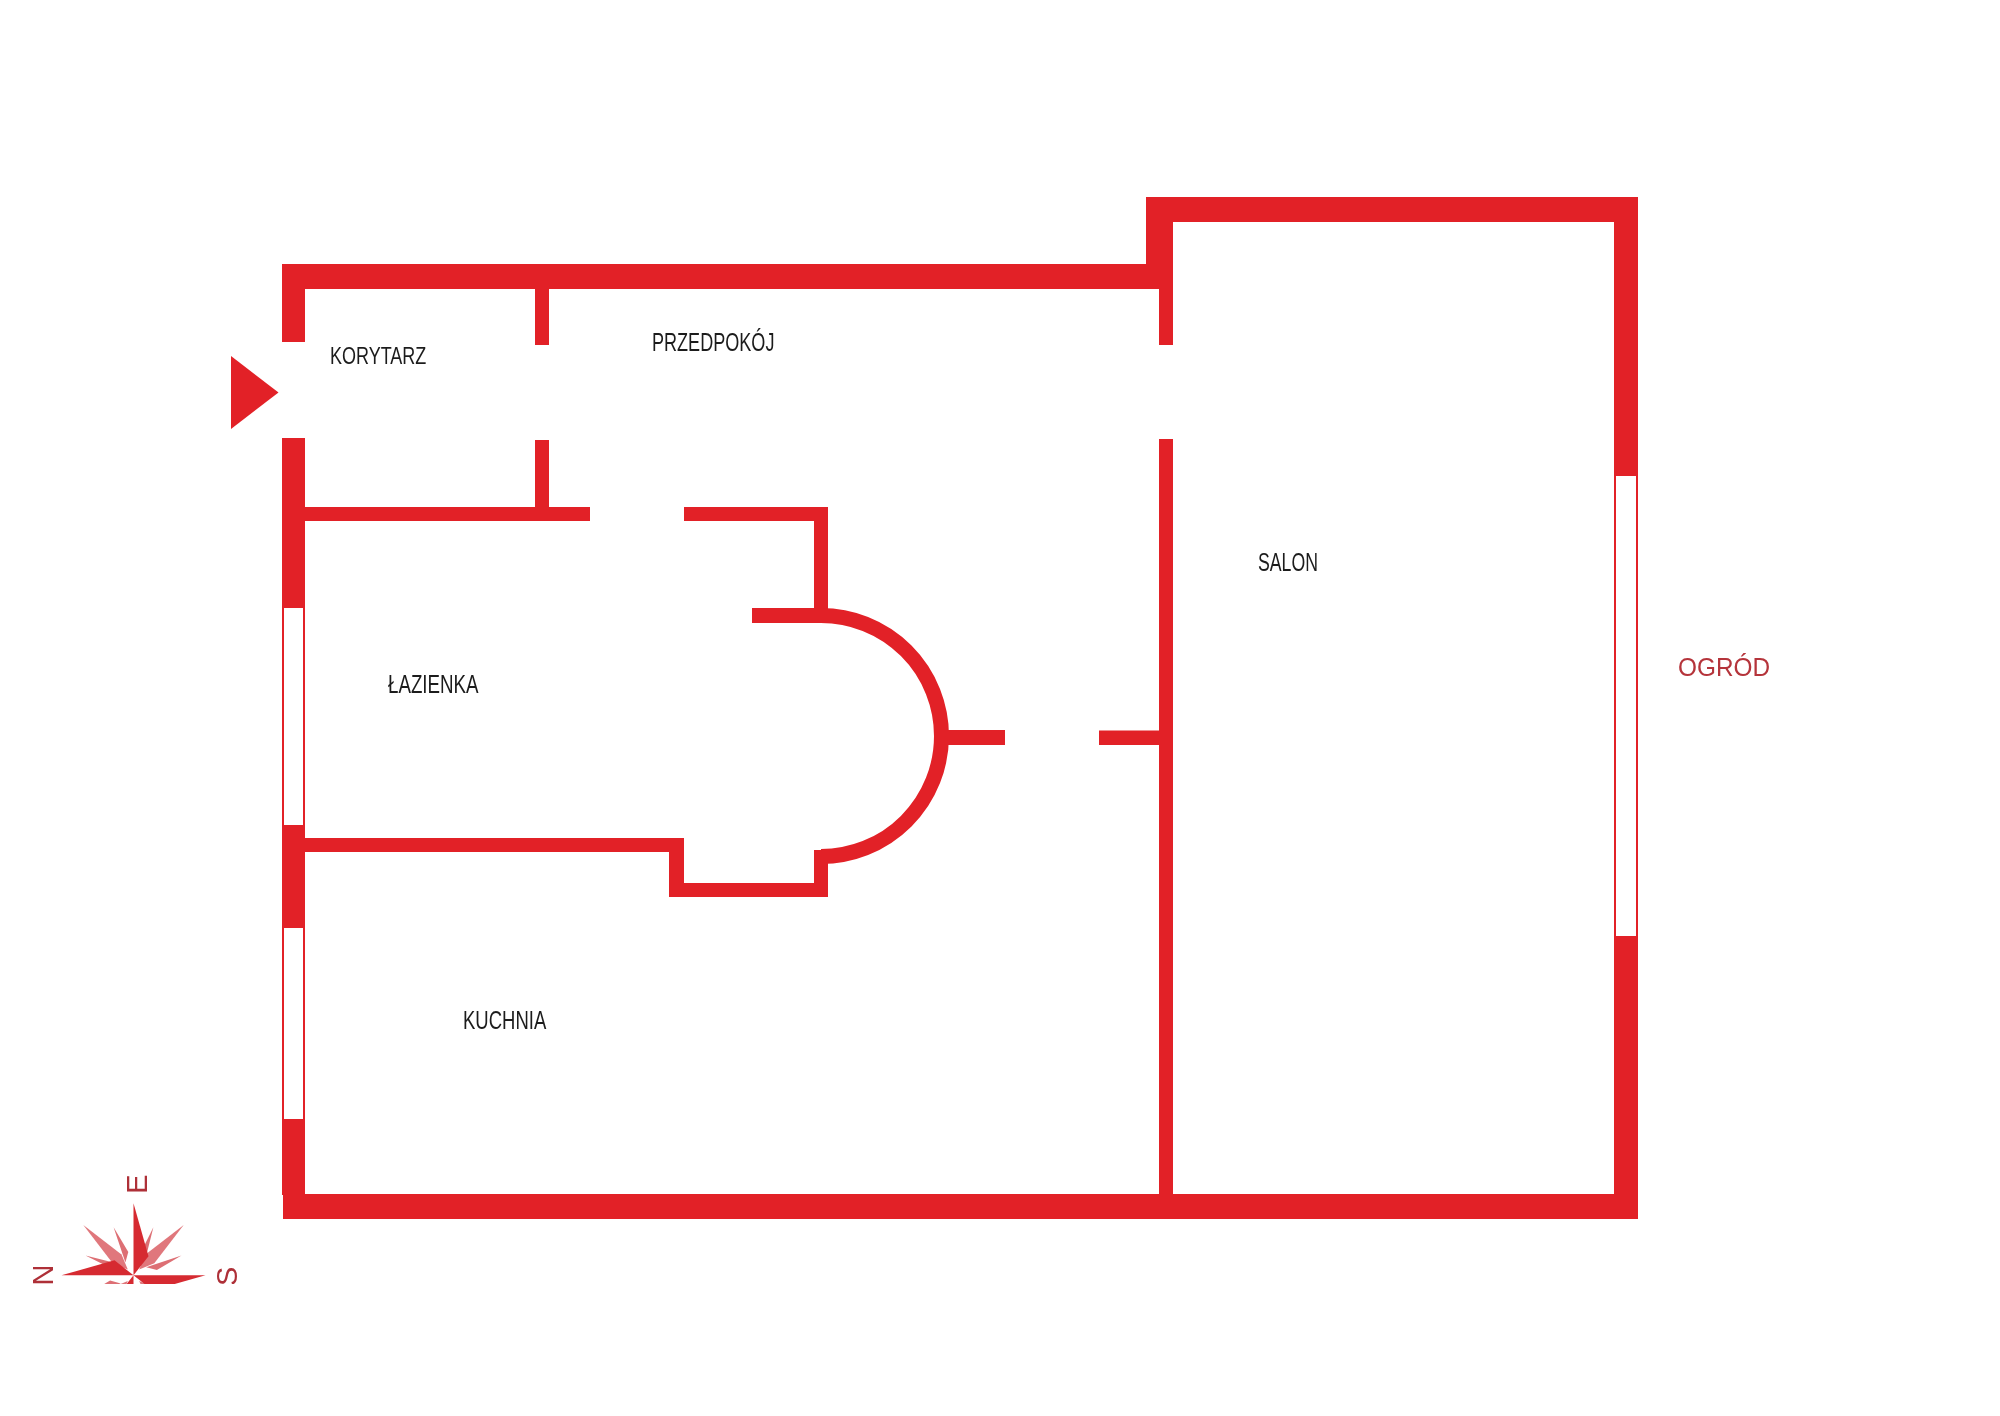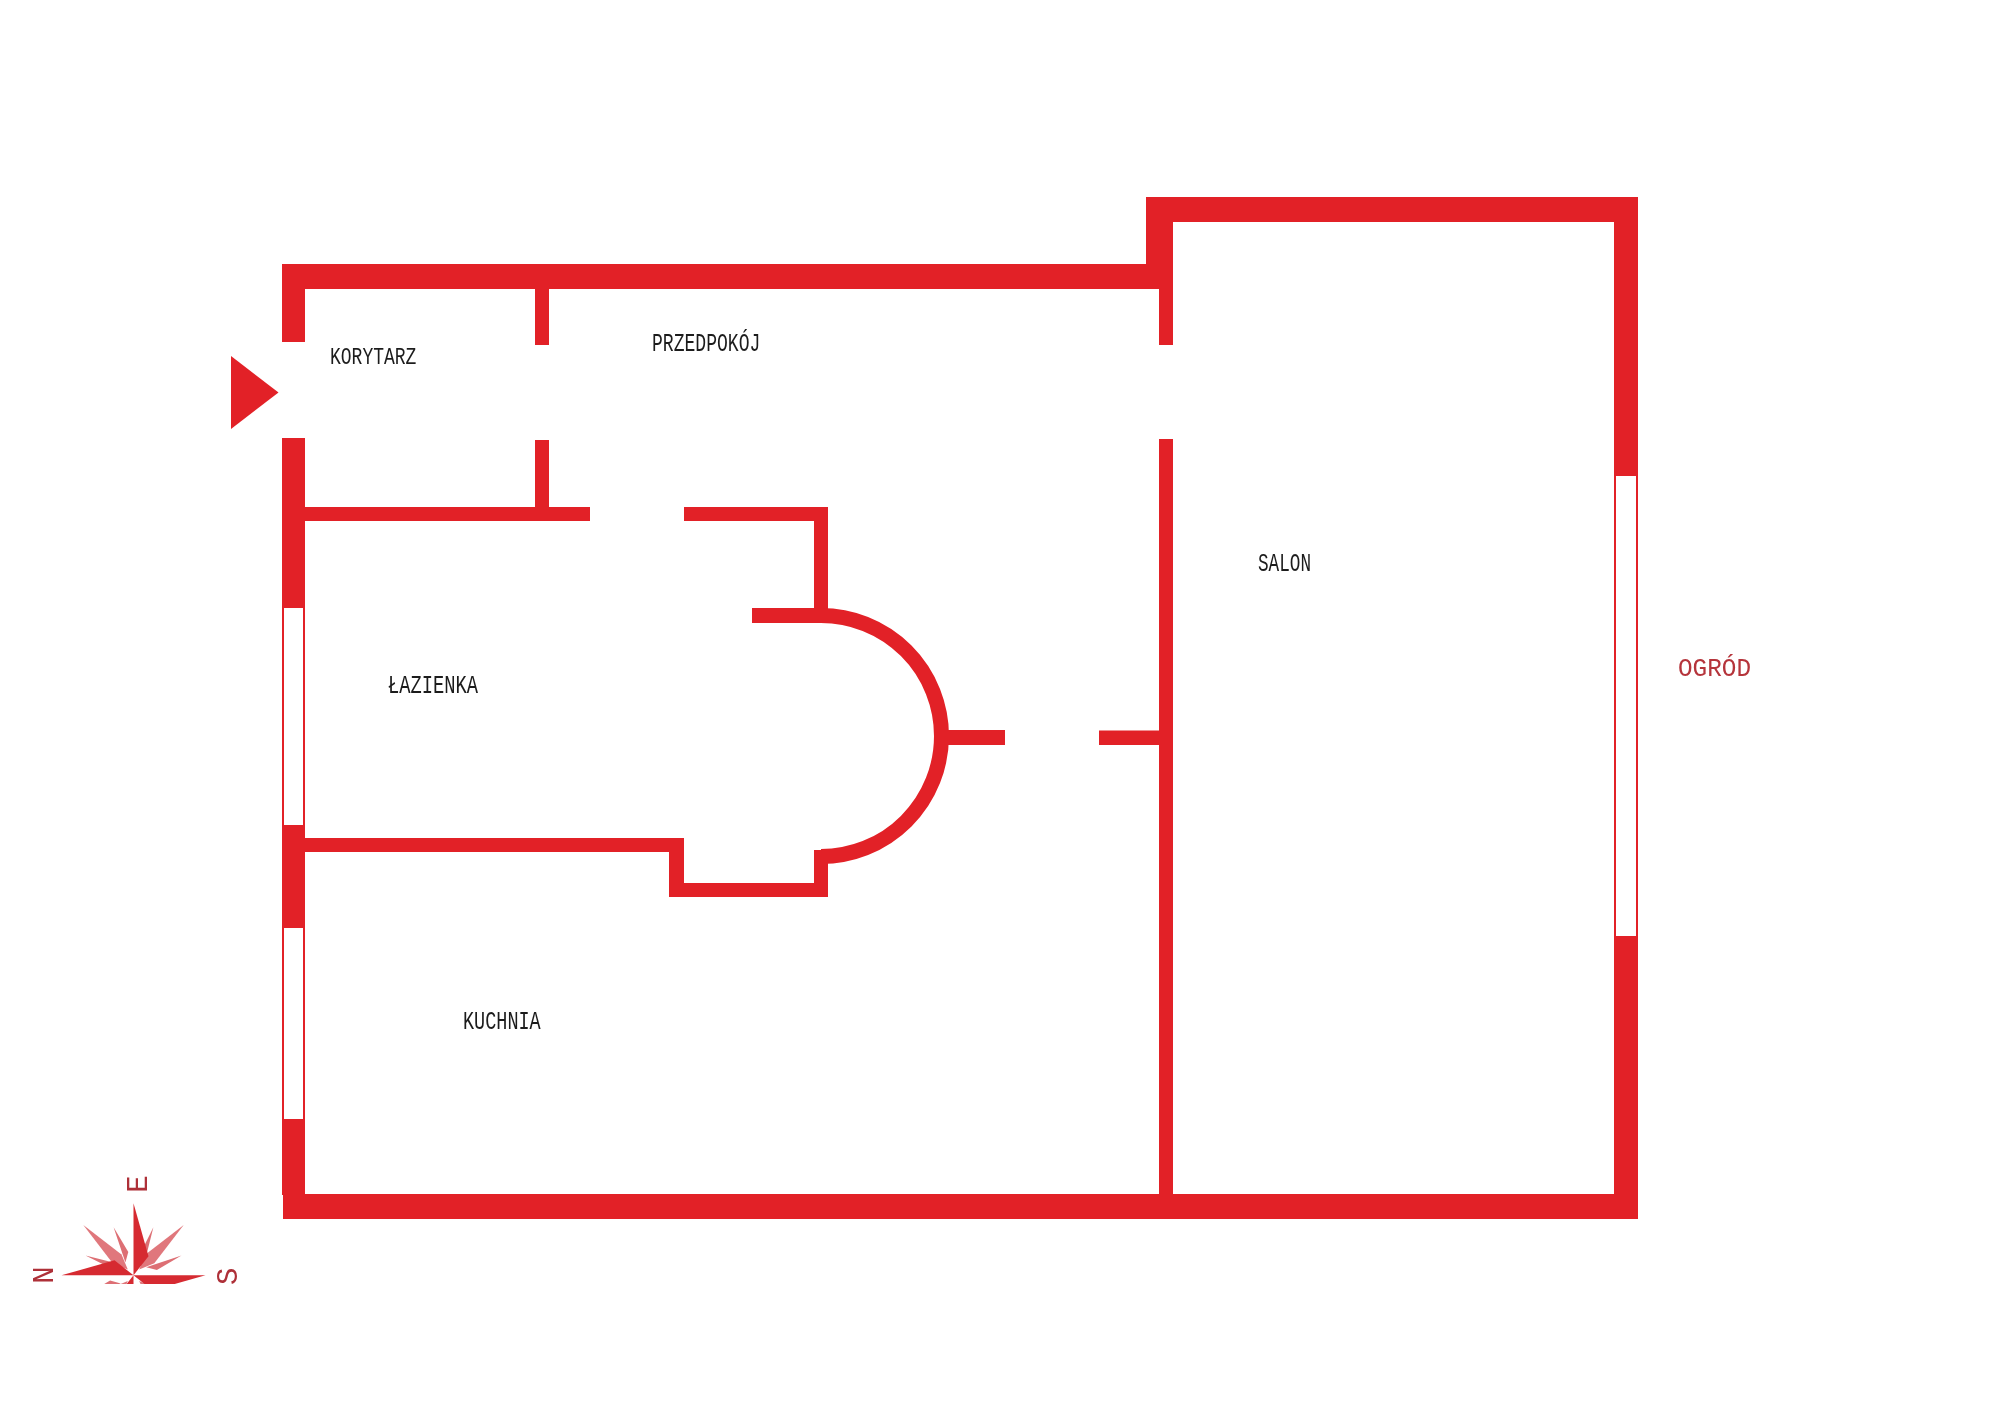--- a/index.html
+++ b/index.html
@@ -1,17 +1,17 @@
 <!DOCTYPE html>
 <html><head>
 <meta charset="utf-8">
 <style>
   html,body{margin:0;padding:0;background:#ffffff;}
   #plan{position:relative;width:2000px;height:1284px;background:#86efac;overflow:hidden;
-        font-family:Liberation Mono, monospace;}
+        font-family:Liberation Sans, sans-serif;}
   svg{position:absolute;left:0;top:0;}
 </style>
 </head>
 <body>
 <div id="plan">
 <svg width="2000" height="1416" viewBox="0 0 2000 1416">
 
   <rect x="0" y="0" width="2000" height="1416" fill="#ffffff"></rect>
 
   <rect x="283" y="264" width="882" height="25" fill="#e22127"></rect>

